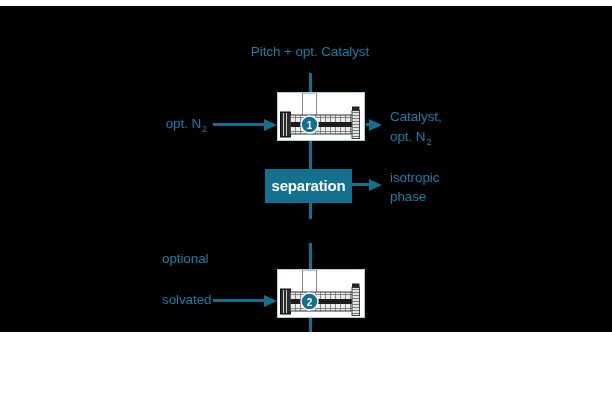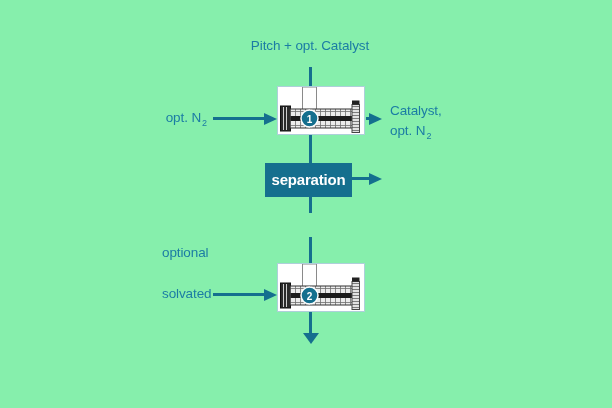--- a/index.html
+++ b/index.html
@@ -2,22 +2,23 @@
 <html><head>
 <meta charset="utf-8">
 <style>
   :root{
     --accent:#156F8E;
     --label:#1B7CA4;
     --boxborder:#AECFDA;
   }
   html,body{margin:0;padding:0;background:#fff;}
   .canvas{
-    position:relative;width:612px;height:408px;background:#86efac;overflow:hidden;
+    position:relative;width:612px;height:326px;background:#000000;overflow:hidden;
     font-family:"Liberation Sans",sans-serif;
+    margin-top:6px;
   }
   .lbl{
     position:absolute;color:var(--label);font-size:13.5px;line-height:16px;
     white-space:nowrap;letter-spacing:-0.1px;
   }
   .lbl sub{font-size:9px;line-height:0;margin-left:1px;}
   .center{text-align:center;}
   .right{text-align:right;}
   .vline{position:absolute;width:3px;background:var(--accent);}
   .hline{position:absolute;height:3px;background:var(--accent);}
@@ -88,20 +89,24 @@
     <div>Catalyst,</div>
     <div><span>opt. N</span><sub>2</sub></div>
   </div>
 
   <div class="vline" style="left:309px;top:135px;height:28px;"></div>
 
   <div class="sepbox">separation</div>
 
   <div class="hline" style="left:352px;top:177px;width:18px;"></div>
   <div class="ah-right" style="left:369px;top:172.5px;"></div>
+  <div class="lbl two-line-tight" style="left:390px;top:162px;">
+    <div>isotropic</div>
+    <div>phase</div>
+  </div>
 
   <div class="vline" style="left:309px;top:197px;height:16px;"></div>
 
 
   <div class="vline" style="left:309px;top:237px;height:26px;"></div>
 
   <div class="lbl" style="left:162px;top:245px;">optional</div>
   <div class="lbl" style="left:162px;top:286px;">solvated</div>
   <div class="hline" style="left:213px;top:293px;width:51px;"></div>
   <div class="ah-right" style="left:264px;top:288.5px;"></div>

